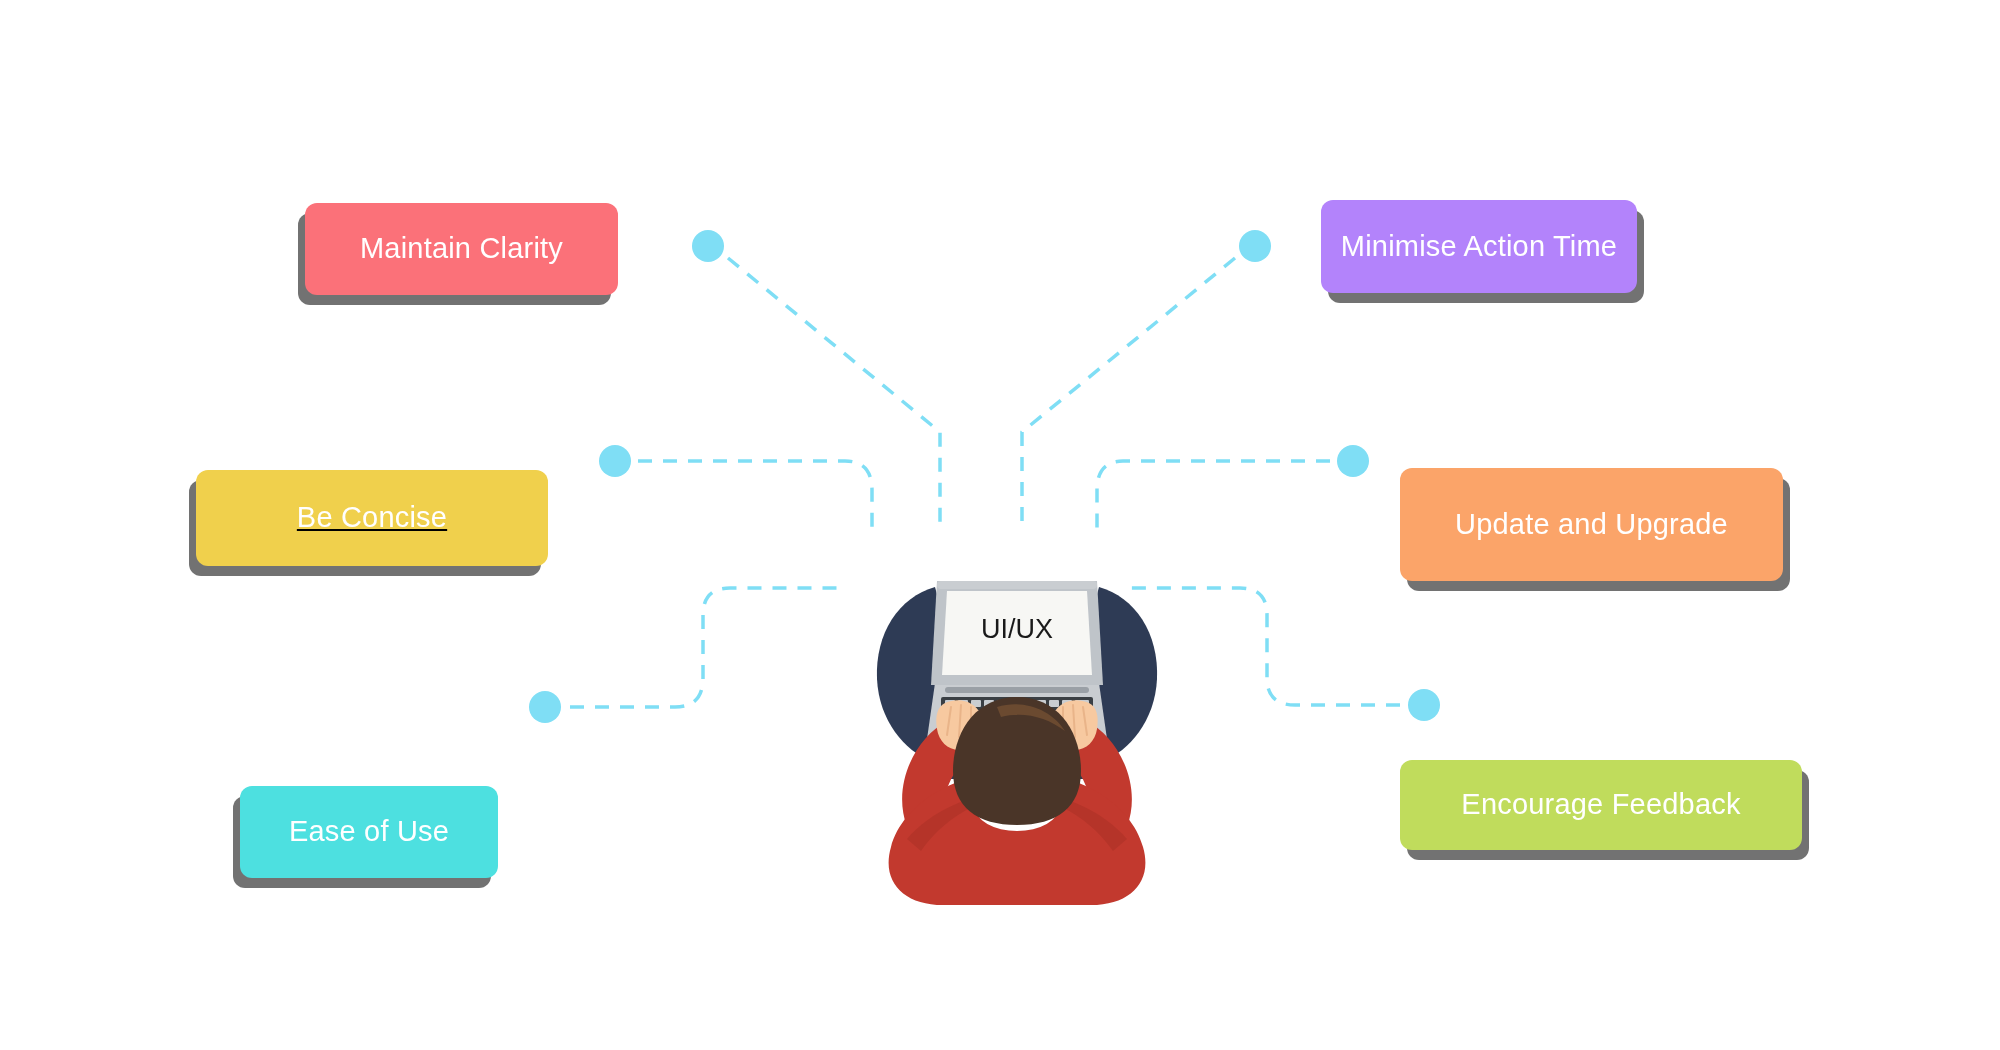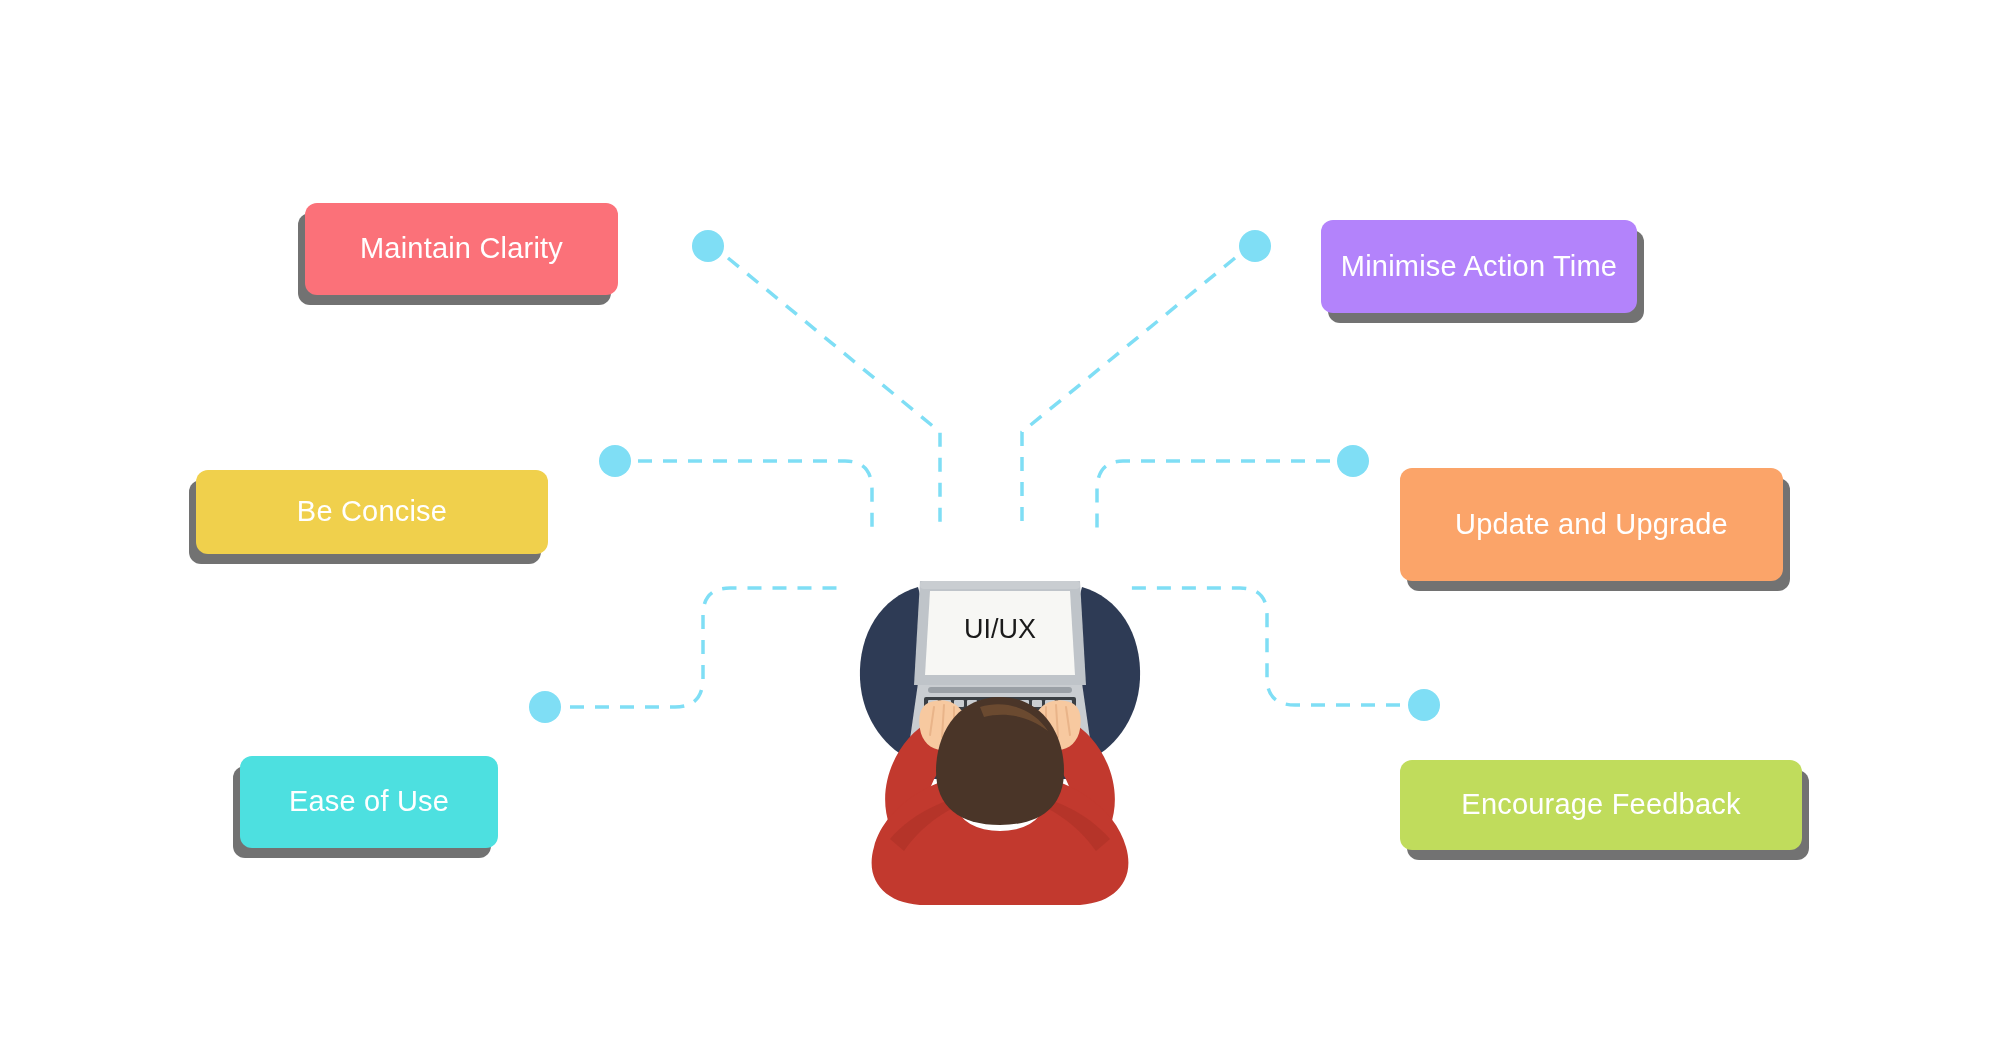--- a/index.html
+++ b/index.html
@@ -47,21 +47,21 @@
     line-height: 1.1;
     white-space: nowrap;
     user-select: none;
   }
   .shadow-left  { box-shadow: -7px 10px 0 0 rgba(102,102,102,0.92); }
   .shadow-right { box-shadow:  7px 10px 0 0 rgba(102,102,102,0.92); }
 
   
   #illustration {
     position: absolute;
-    left: 830px;
+    left: 847px;
     top: 575px;
     width: 340px;
     height: 330px;
   }
   #illustration svg { display: block; }
 
   .laptop-screen-text {
     font-family: "Liberation Sans", "DejaVu Sans", sans-serif;
     font-size: 27px;
     fill: #1a1a1a;
@@ -89,30 +89,30 @@
         <circle cx="1353" cy="461" r="16" fill="#7FDEF5"></circle>
         <circle cx="545" cy="707" r="16" fill="#7FDEF5"></circle>
         <circle cx="1424" cy="705" r="16" fill="#7FDEF5"></circle>
       </g>
   </svg>
 
   <div id="nodes-layer">
       <div class="node shadow-left" style="left: 305px; top: 203px; width: 313px; height: 92px; background: rgb(251, 113, 121);">
         <span class="node-label">Maintain Clarity</span>
       </div>
-      <div class="node shadow-right" style="left: 1321px; top: 200px; width: 316px; height: 93px; background: rgb(179, 131, 251); margin-top: 20px;">
+      <div class="node shadow-right" style="left: 1321px; top: 200px; width: 316px; height: 93px; background: rgb(179, 131, 251);">
         <span class="node-label">Minimise Action Time</span>
       </div>
-      <div class="node shadow-left" style="left: 196px; top: 470px; width: 352px; height: 84px; background: rgb(240, 208, 76);">
+      <div class="node shadow-left" style="left: 196px; top: 470px; width: 352px; height: 96px; background: rgb(240, 208, 76); text-decoration: underline;">
         <span class="node-label">Be Concise</span>
       </div>
       <div class="node shadow-right" style="left: 1400px; top: 468px; width: 383px; height: 113px; background: rgb(251, 164, 105);">
         <span class="node-label">Update and Upgrade</span>
       </div>
-      <div class="node shadow-left" style="left: 240px; top: 756px; width: 258px; height: 92px; background: rgb(77, 224, 224);">
+      <div class="node shadow-left" style="left: 240px; top: 786px; width: 258px; height: 92px; background: rgb(77, 224, 224);">
         <span class="node-label">Ease of Use</span>
       </div>
       <div class="node shadow-right" style="left: 1400px; top: 760px; width: 402px; height: 90px; background: rgb(192, 220, 92);">
         <span class="node-label">Encourage Feedback</span>
       </div>
     </div>
 
   <div id="illustration">
     <svg width="340" height="330" viewBox="0 0 340 330" xmlns="http://www.w3.org/2000/svg">
 

